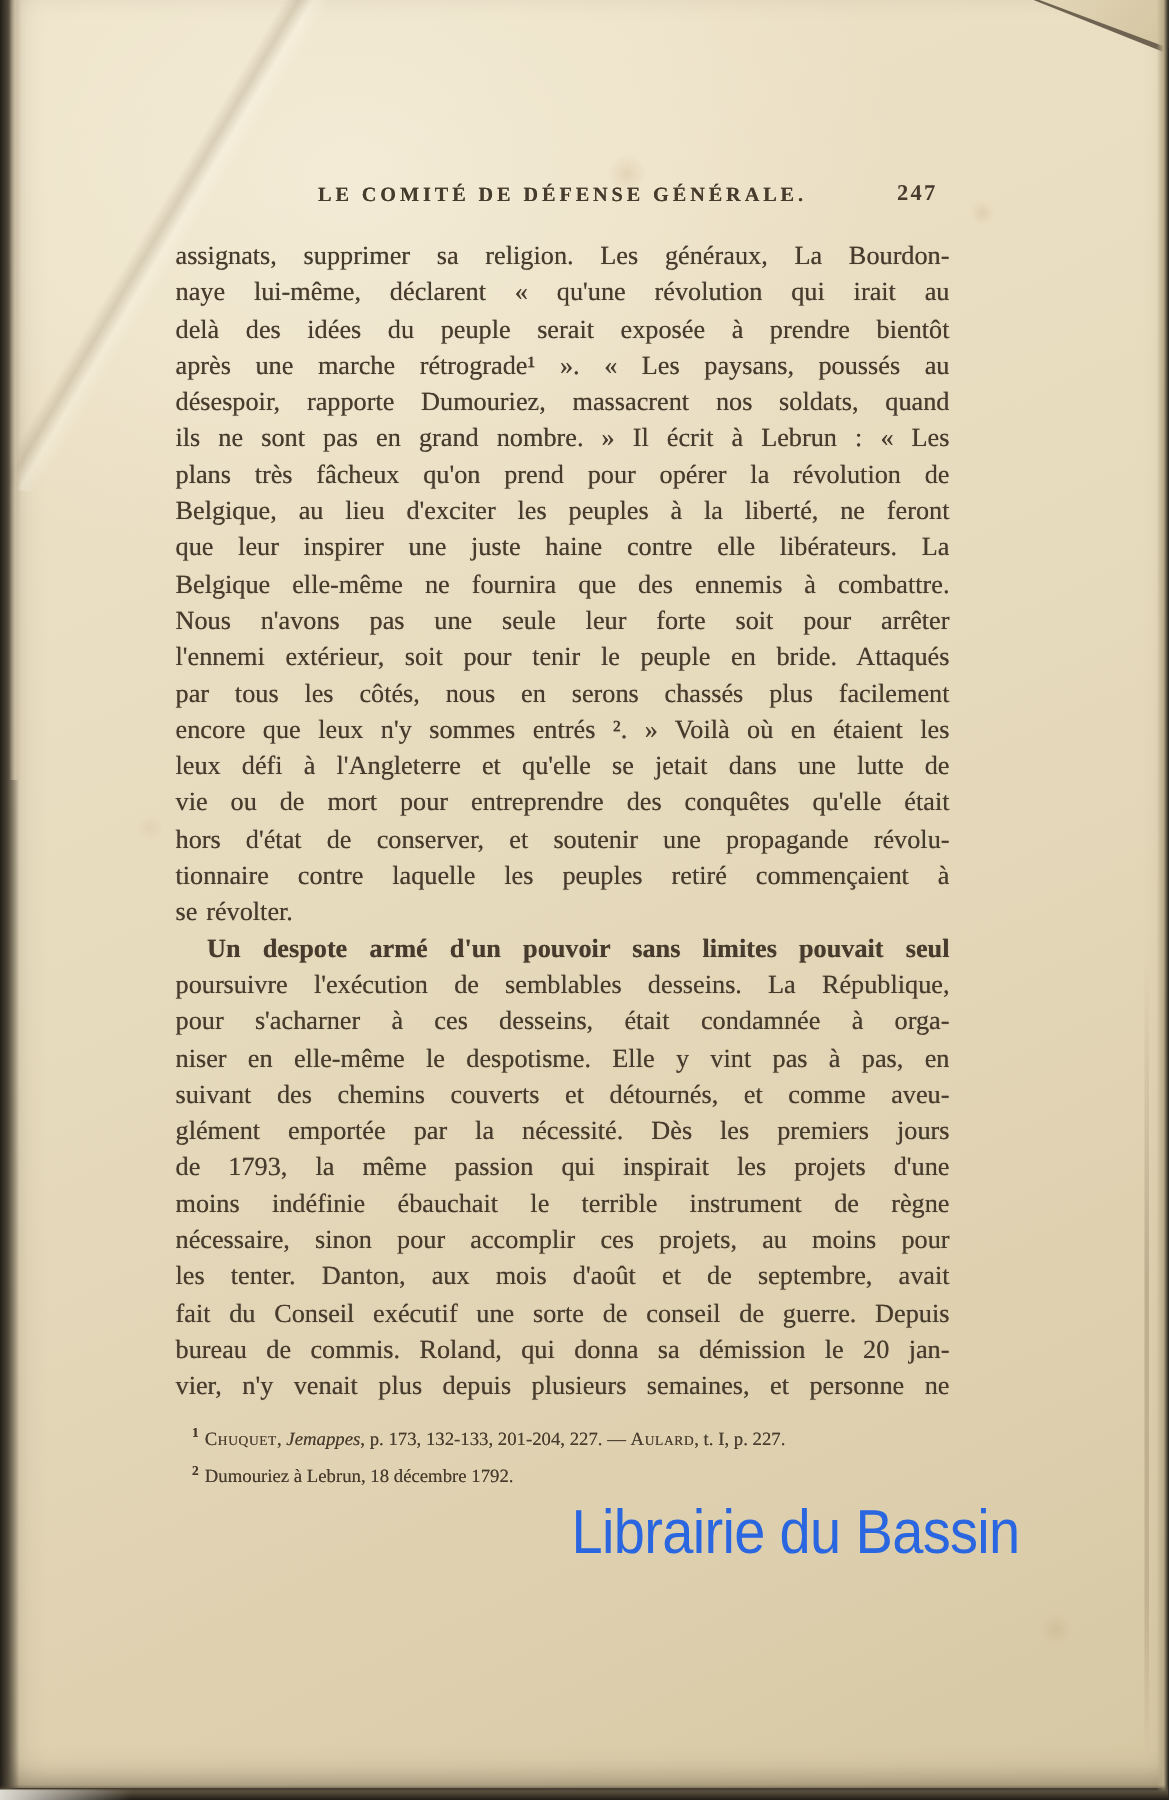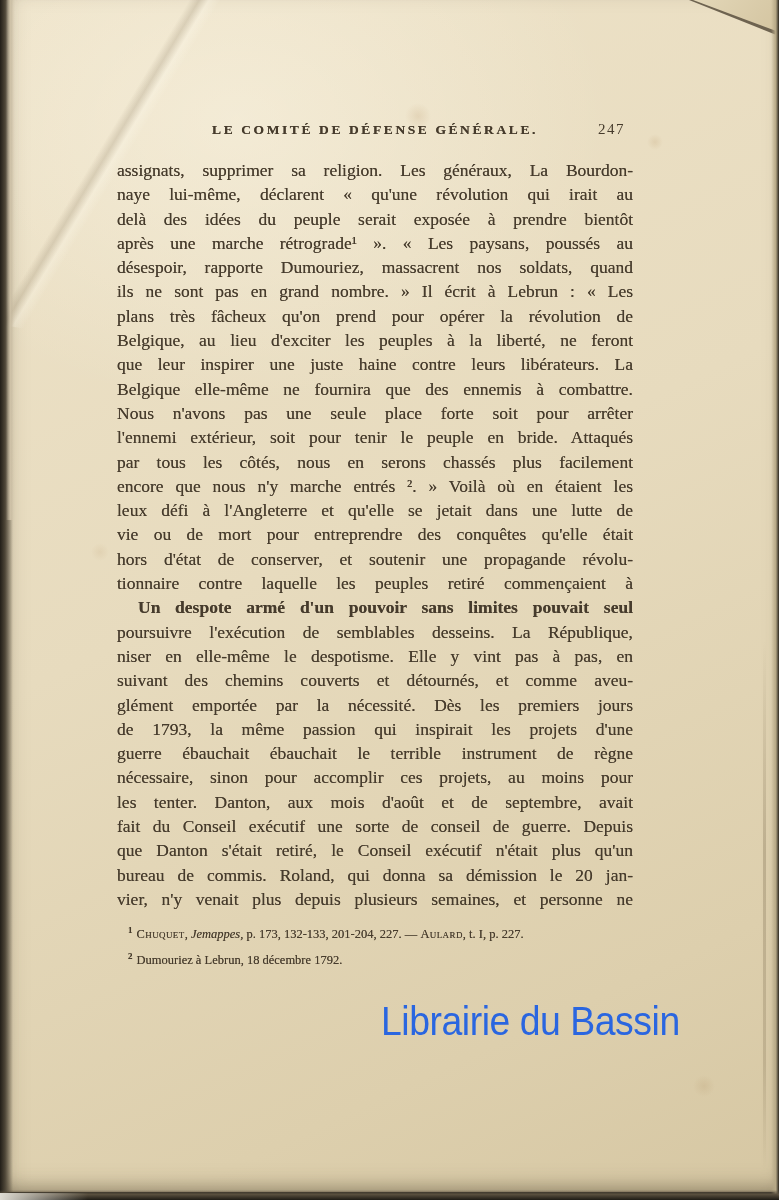--- a/index.html
+++ b/index.html
@@ -43,21 +43,21 @@
   .corner-top-right{position:absolute;right:0;top:0;width:86px;height:32px;z-index:5;
     clip-path:polygon(0 0,100% 0,100% 100%);background:linear-gradient(130deg,#e3d7b8,#d3c4a0);}
   .crease-top-left{position:absolute;left:6px;top:-40px;width:210px;height:380px;z-index:4;
     transform:rotate(9deg);pointer-events:none;
     background:linear-gradient(112deg,rgba(0,0,0,0) 47%,rgba(118,102,76,.20) 49.5%,rgba(255,252,240,.28) 52%,rgba(0,0,0,0) 55%);}
   
   .content{position:absolute;left:117px;top:122px;width:516px;z-index:3;color:var(--ink);}
   .page-header{position:relative;height:20px;margin-bottom:16px;}
   .header-title{text-align:center;font-size:13.5px;font-weight:700;letter-spacing:2.6px;
     text-shadow:0 0 .4px rgba(70,59,44,.8);}
-  .folio{position:absolute;right:8px;top:-1px;font-size:15px;font-weight:400;letter-spacing:1.5px;}
+  .folio{position:absolute;right:8px;top:-1px;font-size:15px;font-weight:700;letter-spacing:1.5px;}
   .body-text .line{
     font-size:17.5px;line-height:24.3px;word-spacing:1.5px;
     text-align:justify;text-align-last:justify;
     text-shadow:0 0 .45px rgba(70,59,44,.75);
   }
   .body-text .line.last{text-align-last:left;}
   .body-text .line.indent{text-indent:21px;font-weight:bold;}
   .footnotes{margin-top:9px;}
   .footnote{font-size:12.5px;line-height:21.5px;padding-left:11px;
     text-shadow:0 0 .35px rgba(70,59,44,.7);}
@@ -94,41 +94,42 @@
   </div>
   <div class="body-text">
       <div class="line">assignats, supprimer sa religion. Les généraux, La Bourdon-</div>
       <div class="line">naye lui-même, déclarent « qu'une révolution qui irait au</div>
       <div class="line">delà des idées du peuple serait exposée à prendre bientôt</div>
       <div class="line">après une marche rétrograde¹ ». « Les paysans, poussés au</div>
       <div class="line">désespoir, rapporte Dumouriez, massacrent nos soldats, quand</div>
       <div class="line">ils ne sont pas en grand nombre. » Il écrit à Lebrun : « Les</div>
       <div class="line">plans très fâcheux qu'on prend pour opérer la révolution de</div>
       <div class="line">Belgique, au lieu d'exciter les peuples à la liberté, ne feront</div>
-      <div class="line">que leur inspirer une juste haine contre leurs libérateurs. La</div>
+      <div class="line">que leur inspirer une juste haine contre elle libérateurs. La</div>
       <div class="line">Belgique elle-même ne fournira que des ennemis à combattre.</div>
-      <div class="line">Nous n'avons pas une seule place forte soit pour arrêter</div>
+      <div class="line">Nous n'avons pas une seule leur forte soit pour arrêter</div>
       <div class="line">l'ennemi extérieur, soit pour tenir le peuple en bride. Attaqués</div>
       <div class="line">par tous les côtés, nous en serons chassés plus facilement</div>
-      <div class="line">encore que nous n'y marche entrés ². » Voilà où en étaient les</div>
+      <div class="line">encore que leux n'y sommes entrés ². » Voilà où en étaient les</div>
       <div class="line">leux défi à l'Angleterre et qu'elle se jetait dans une lutte de</div>
       <div class="line">vie ou de mort pour entreprendre des conquêtes qu'elle était</div>
       <div class="line">hors d'état de conserver, et soutenir une propagande révolu-</div>
       <div class="line">tionnaire contre laquelle les peuples retiré commençaient à</div>
+      <div class="line last">se révolter.</div>
       <div class="line indent">Un despote armé d'un pouvoir sans limites pouvait seul</div>
       <div class="line">poursuivre l'exécution de semblables desseins. La République,</div>
+      <div class="line">pour s'acharner à ces desseins, était condamnée à orga-</div>
       <div class="line">niser en elle-même le despotisme. Elle y vint pas à pas, en</div>
       <div class="line">suivant des chemins couverts et détournés, et comme aveu-</div>
       <div class="line">glément emportée par la nécessité. Dès les premiers jours</div>
       <div class="line">de 1793, la même passion qui inspirait les projets d'une</div>
-      <div class="line">guerre ébauchait ébauchait le terrible instrument de règne</div>
+      <div class="line">moins indéfinie ébauchait le terrible instrument de règne</div>
       <div class="line">nécessaire, sinon pour accomplir ces projets, au moins pour</div>
       <div class="line">les tenter. Danton, aux mois d'août et de septembre, avait</div>
       <div class="line">fait du Conseil exécutif une sorte de conseil de guerre. Depuis</div>
-      <div class="line">que Danton s'était retiré, le Conseil exécutif n'était plus qu'un</div>
       <div class="line">bureau de commis. Roland, qui donna sa démission le 20 jan-</div>
       <div class="line">vier, n'y venait plus depuis plusieurs semaines, et personne ne</div>
     </div>
   <div class="footnotes">
       <div class="footnote"><sup>1</sup><span class="smallcaps">Chuquet</span><span>, </span><span class="italic">Jemappes</span><span>, p. 173, 132-133, 201-204, 227. — </span><span class="smallcaps">Aulard</span><span>, t. I, p. 227.</span></div>
       <div class="footnote"><sup>2</sup><span>Dumouriez à Lebrun, 18 décembre 1792.</span></div>
     </div>
 </div>
 
 <div class="watermark">Librairie du Bassin</div>

